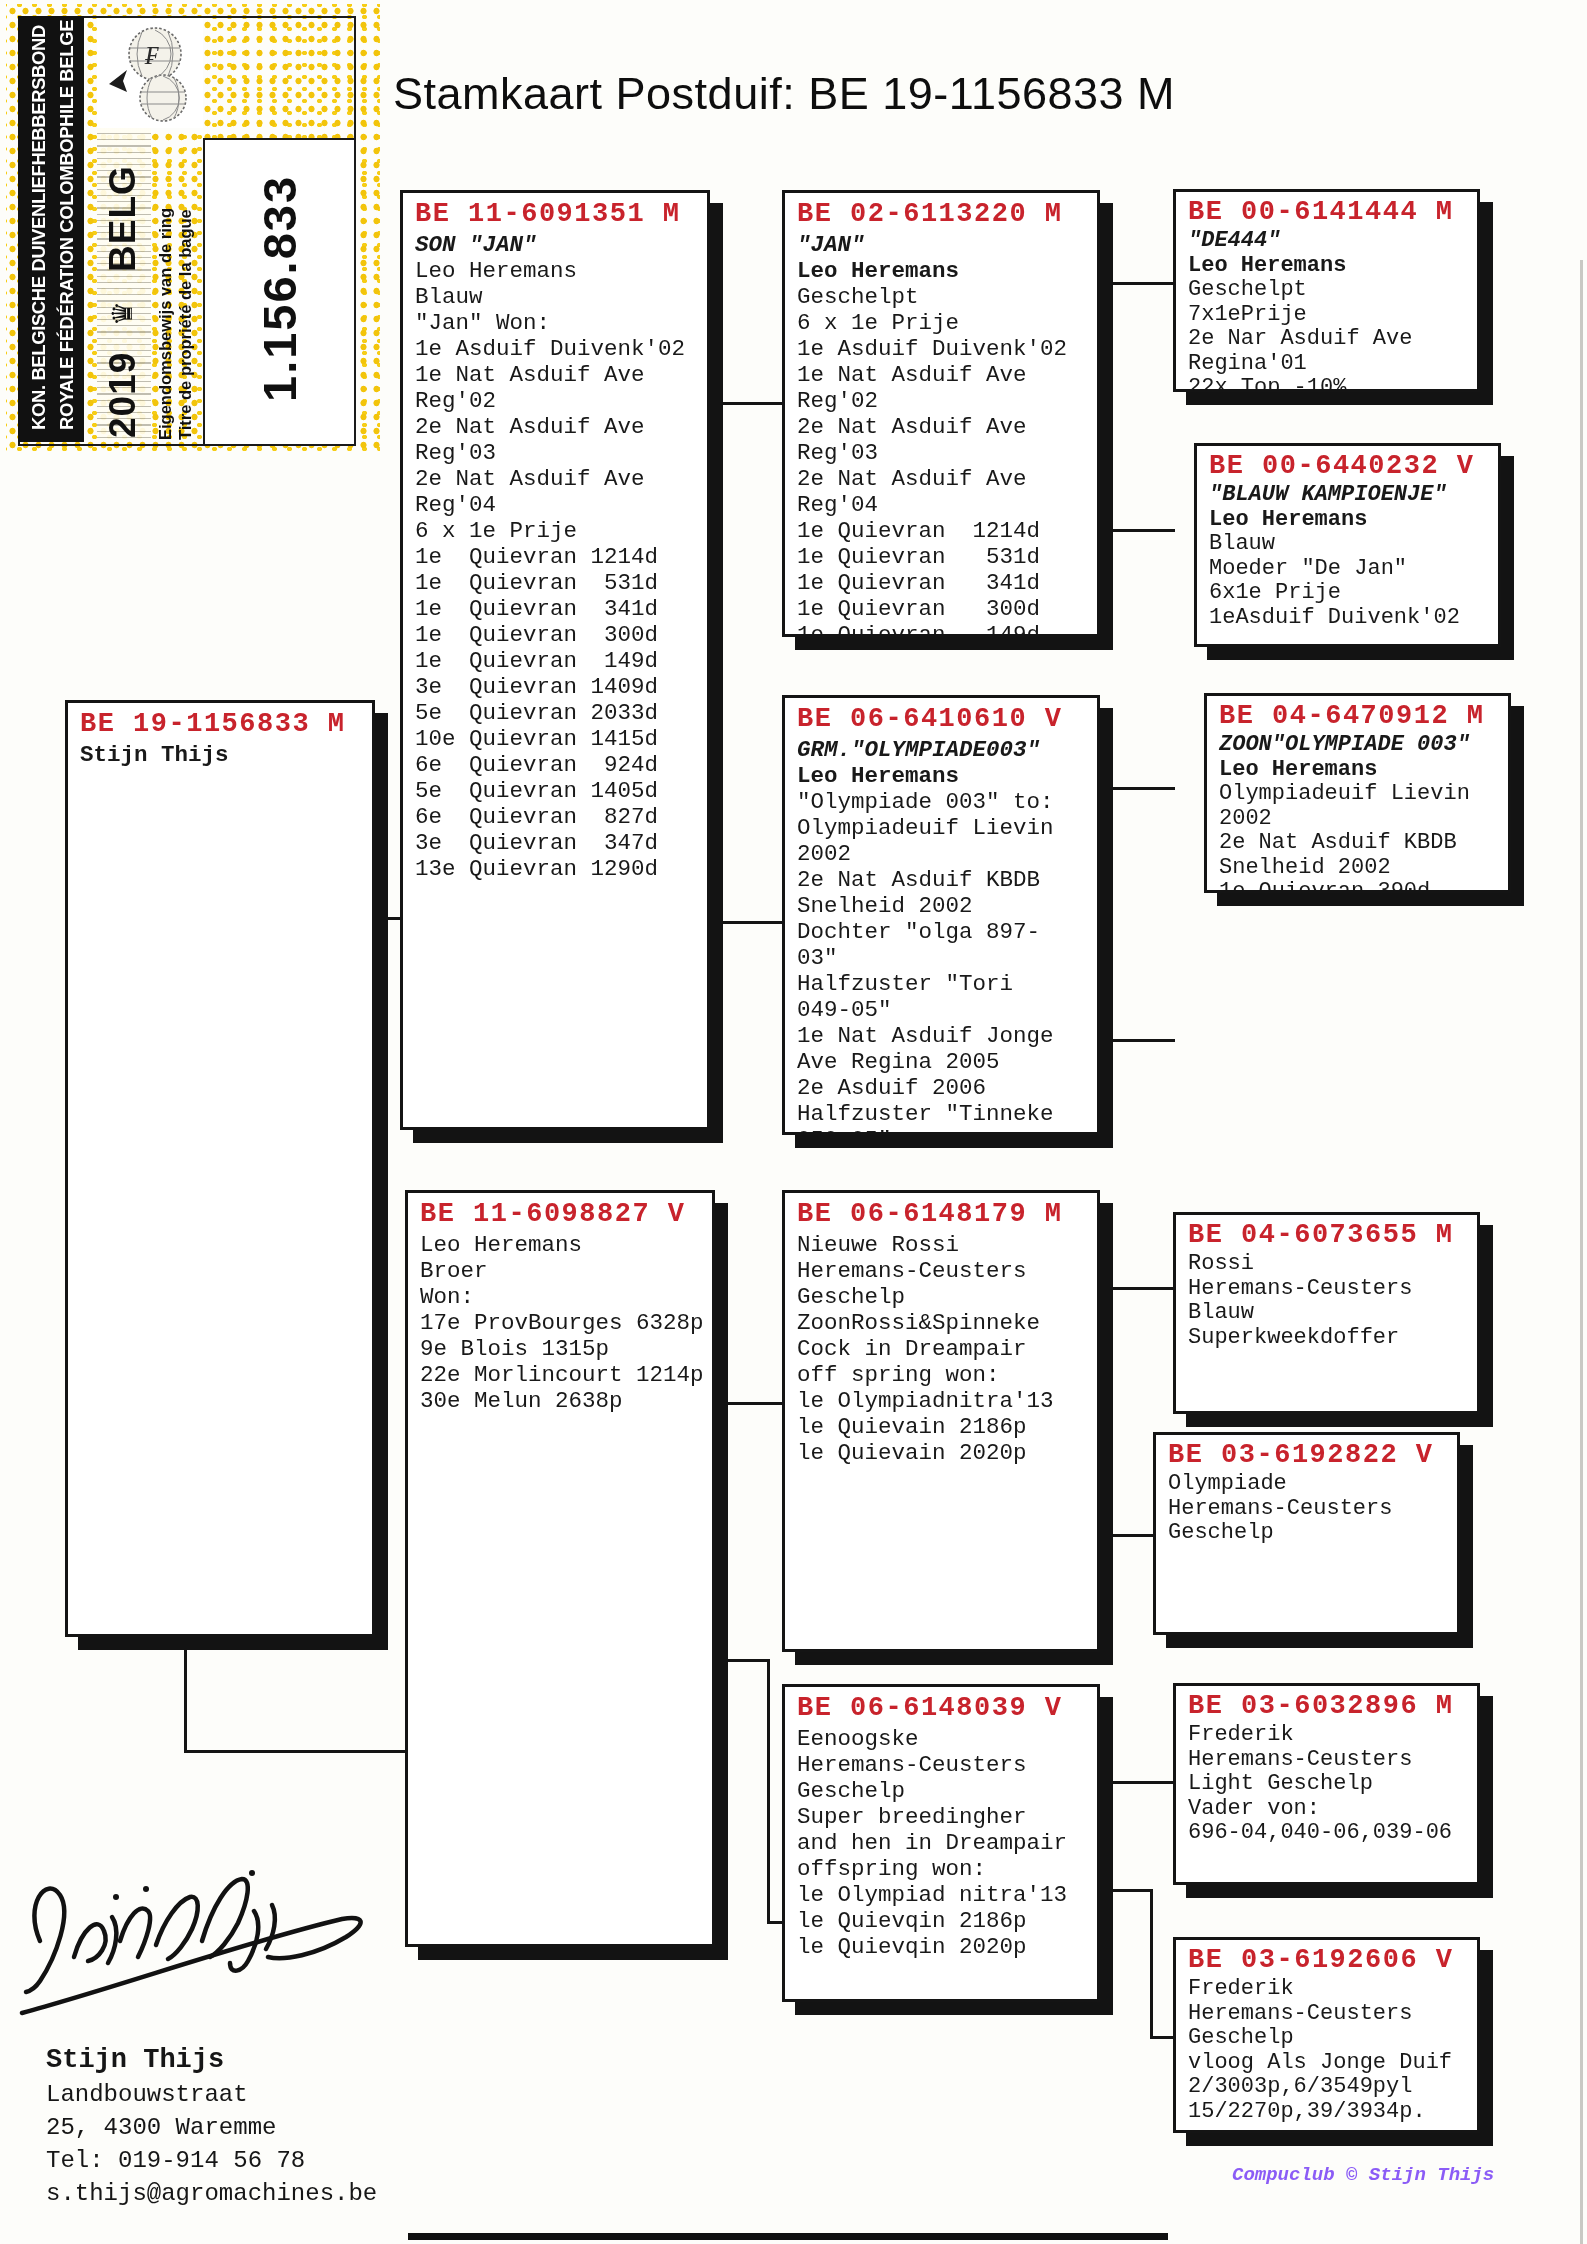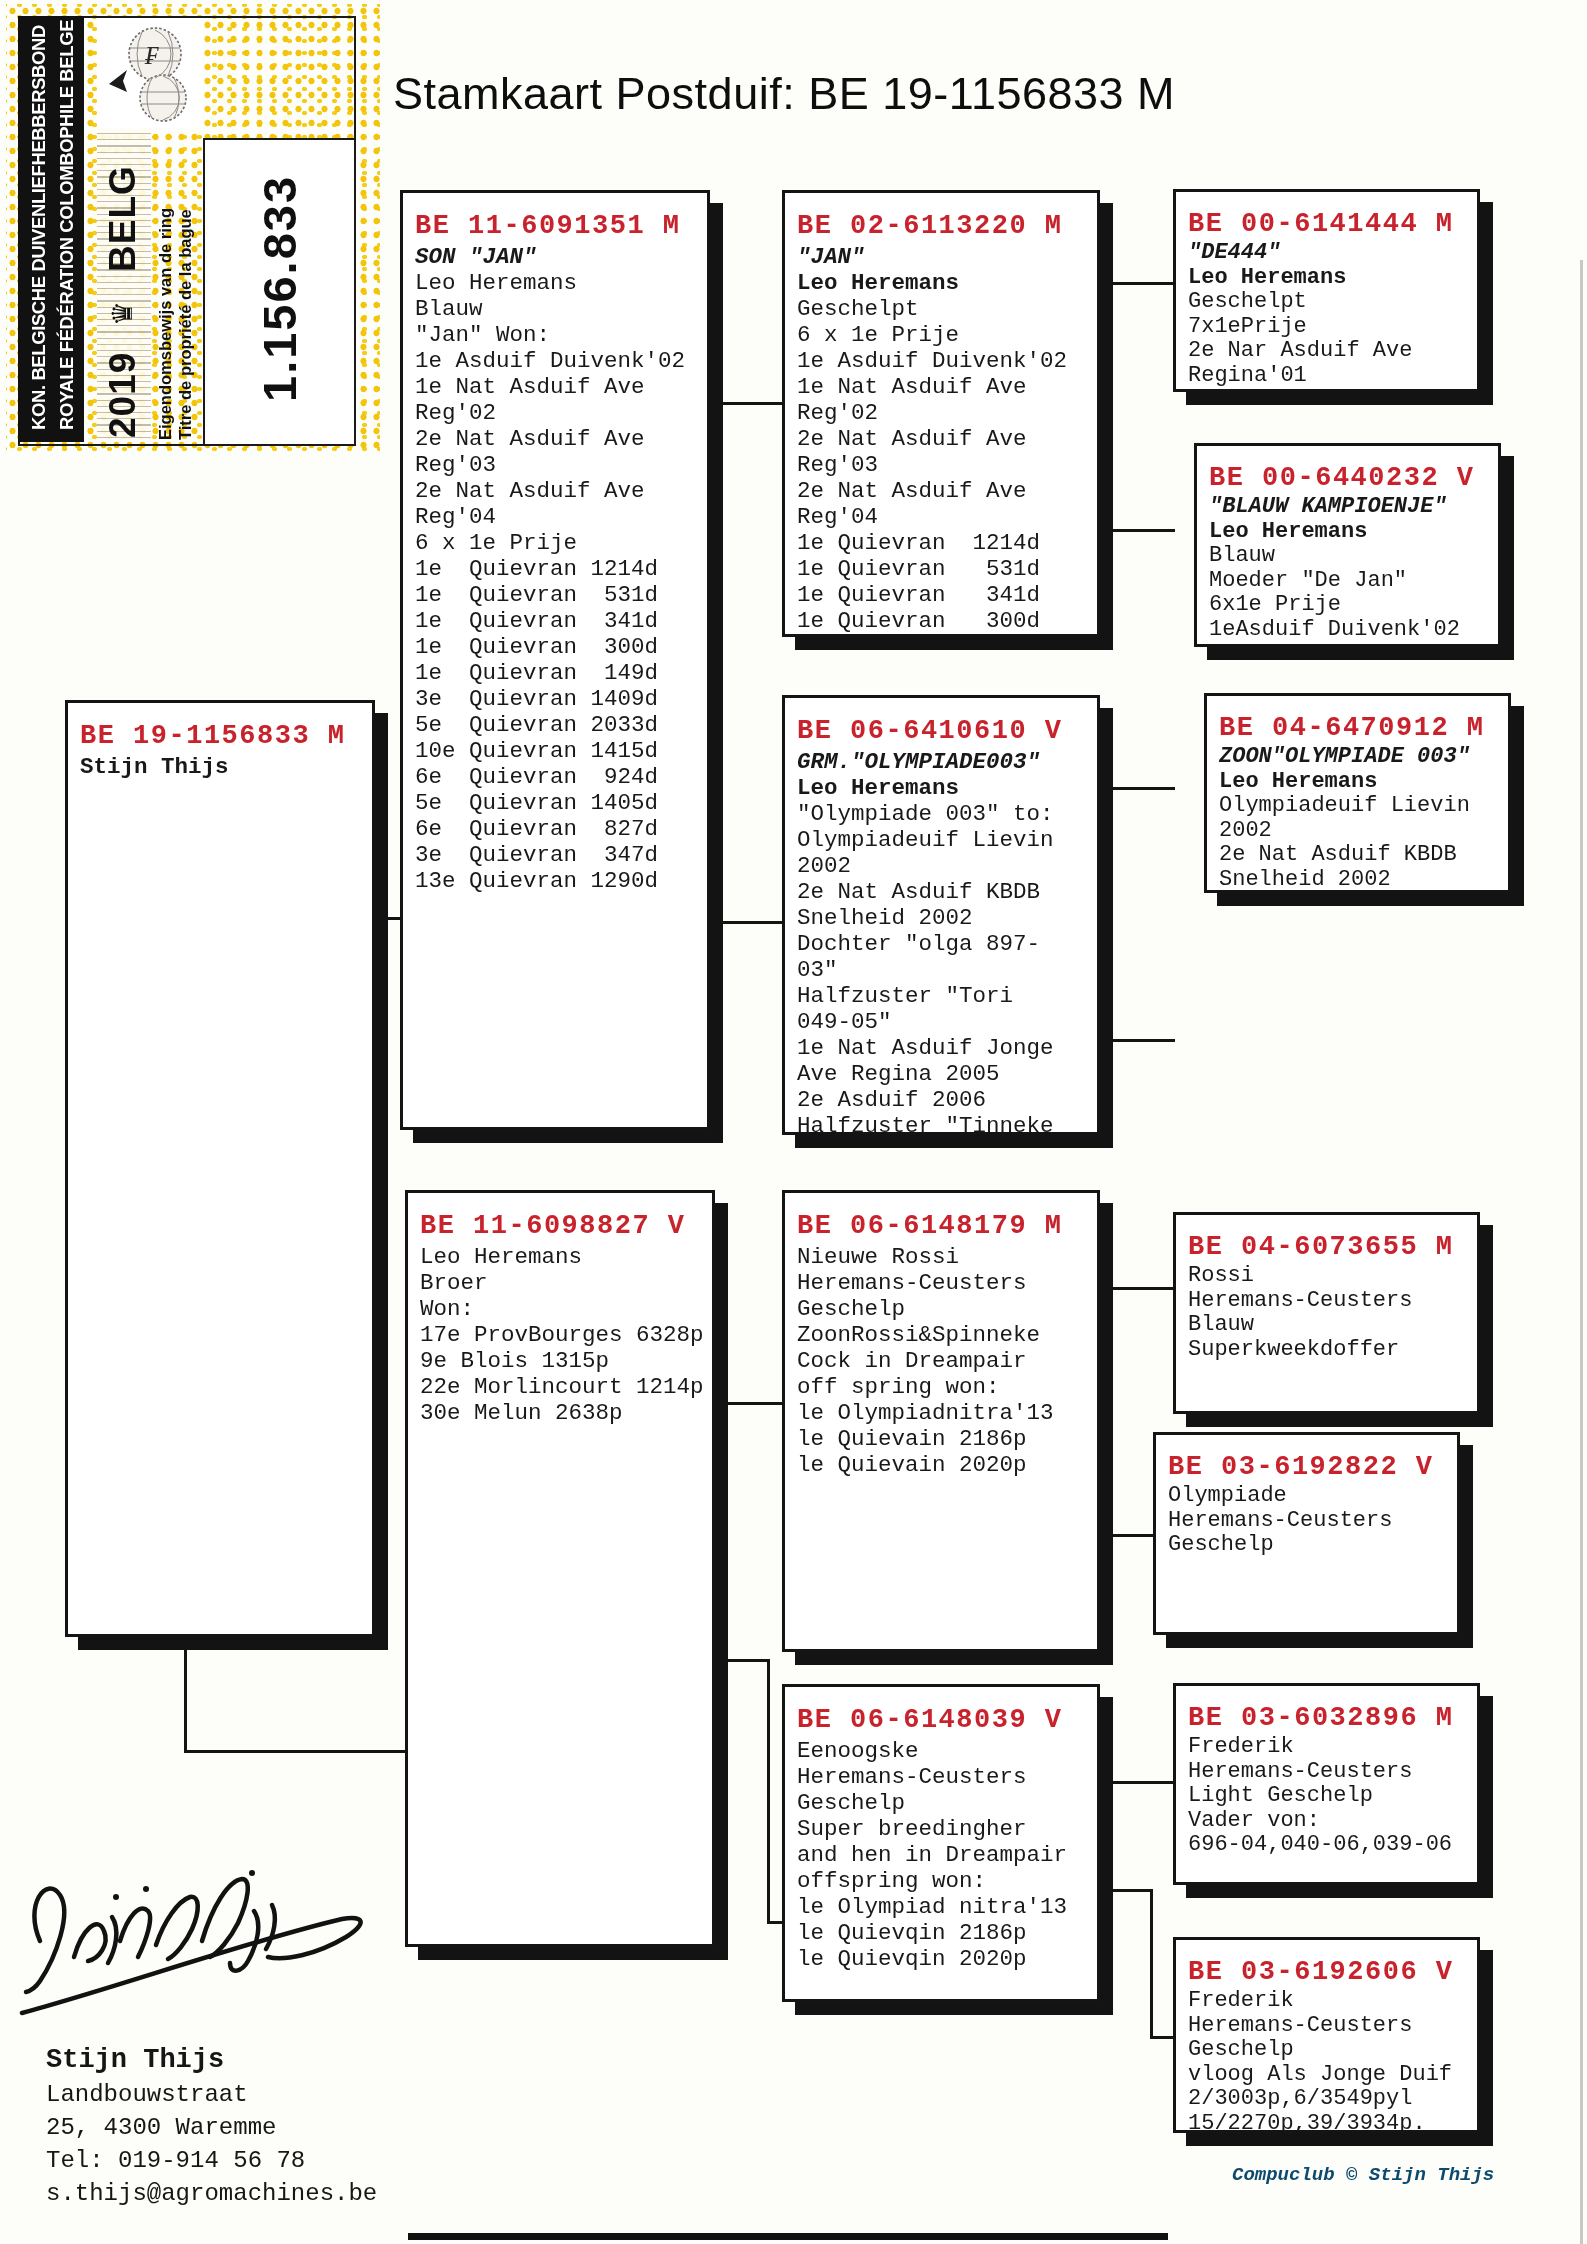--- a/index.html
+++ b/index.html
@@ -1,21 +1,21 @@
 <!DOCTYPE html>
 <html><head>
 <meta charset="utf-8">
 <style>
   html,body{margin:0;padding:0;background:#d8d8d8;}
   .page{position:relative;width:1587px;height:2244px;background:#fdfdfa;overflow:hidden;
         font-family:"Liberation Mono",monospace;color:#161616;}
 
   
   .pbox{position:absolute;background:#fff;border:3px solid #141414;box-sizing:border-box;
-        box-shadow:13px 13px 0 0 #131313;padding:16px 10px 0 12px;overflow:hidden;}
+        box-shadow:13px 13px 0 0 #131313;padding:4px 10px 0 12px;overflow:hidden;}
   .ring{font-weight:bold;font-size:27px;line-height:34px;letter-spacing:1.5px;
         color:#c8232c;white-space:pre;}
   .lines{margin-top:1px;}
   .line{font-size:22.5px;line-height:26px;white-space:pre;color:#191919;}
   .line.b{font-weight:bold;}
   .line.i{font-style:italic;font-weight:bold;}
   .col4 .line{font-size:22px;line-height:24.5px;}
   .col4 .ring{line-height:32px;}
 
   
@@ -44,21 +44,21 @@
           border:2px solid #1a1a1a;}
   .numrot{font-size:47px;font-weight:600;color:#101010;letter-spacing:2px;
           font-family:"Liberation Sans",sans-serif;}
   .emblem{position:absolute;left:91px;top:14px;width:106px;height:110px;background:#fff;}
 
   
   .addr{position:absolute;left:46px;top:2042px;}
   .addr .nm{font-weight:bold;font-size:27px;line-height:36px;white-space:pre;}
   .addr .al{font-size:24px;line-height:33px;white-space:pre;}
   .credit{position:absolute;left:1232px;top:2164px;font-size:19px;font-weight:bold;
-          font-style:italic;white-space:pre;color:#0c4a6e;}
+          font-style:italic;white-space:pre;color:#8b5cf6;}
   .botbar{position:absolute;left:408px;top:2233px;width:760px;height:7px;background:#101010;}
   .pageedge{position:absolute;left:1580px;top:260px;width:3px;height:1984px;background:#c9c9c4;}
   .sig{position:absolute;left:16px;top:1845px;}
 </style>
 </head>
 <body>
 
 <div class="page">
 
   <div class="stamp">

